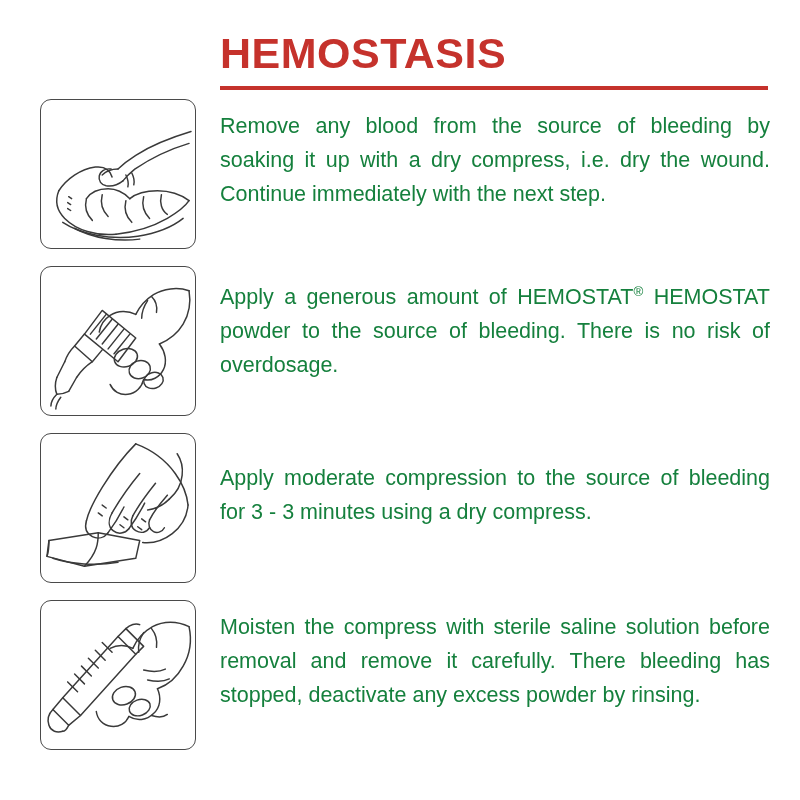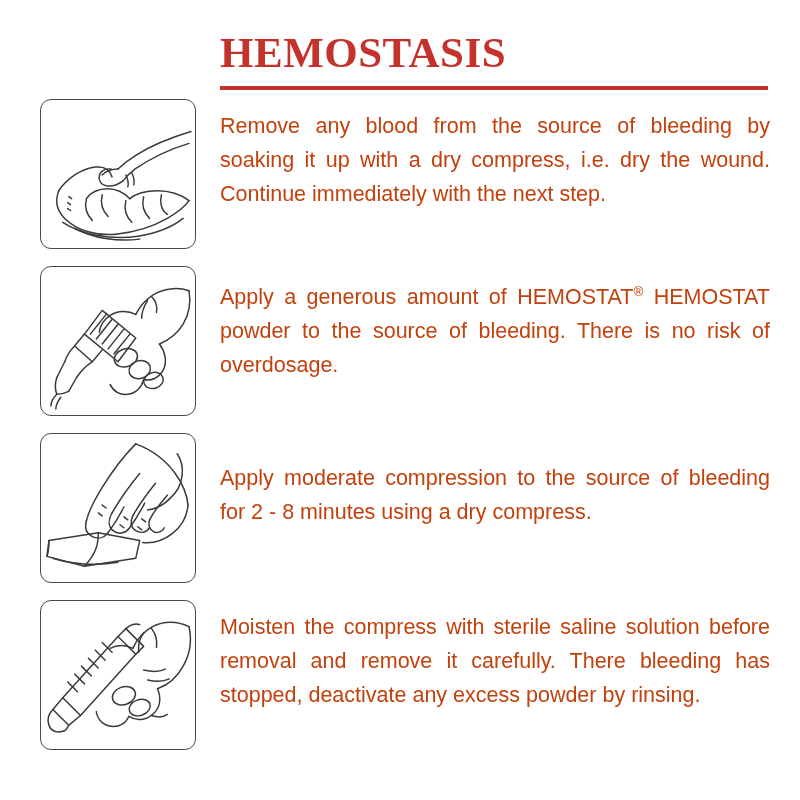--- a/index.html
+++ b/index.html
@@ -22,21 +22,21 @@
   }
 
   
   .title-block {
     position: absolute;
     left: 220px;
     top: 28px;
     width: 548px;
   }
   .title {
-    font-family: Liberation Serif, serif;
+    font-family: Liberation Sans, sans-serif;
     font-weight: bold;
     font-size: 43px;
     line-height: 50px;
     letter-spacing: 0.5px;
     color: #C5322C;
     margin: 0;
     white-space: nowrap;
   }
   .title-rule {
     margin-top: 8px;
@@ -75,21 +75,21 @@
   }
   .step-text {
     position: absolute;
     left: 220px;
     top: 8px;
     width: 550px;
     font-family: "Liberation Sans", sans-serif;
     font-weight: normal;
     font-size: 21.5px;
     line-height: 34px;
-    color: #c2410c;
+    color: #15803d;
     text-align: justify;
     text-justify: inter-word;
   }
   .step-text sup {
     font-size: 0.62em;
     vertical-align: super;
     line-height: 0;
   }
   
   .step-1 .step-text { top: 10px; }
@@ -216,21 +216,21 @@
           <path d="M80 92 L84 95"></path>
           <path d="M102 86 L106 89"></path>
           <path d="M98 94 L102 97"></path>
 
           <path d="M8 108 L58 100 L100 108 L96 126 L44 134 L6 124 Z"></path>
           <path d="M8 108 C8 114 8 119 6 124"></path>
           <path d="M58 100 C58 110 57 120 44 134"></path>
           <path d="M12 126 C30 132 56 134 78 130"></path>
         </svg>
       </div>
-      <div class="step-text">Apply moderate compression to the source of bleeding for 2 - 8 minutes using a dry compress.</div>
+      <div class="step-text">Apply moderate compression to the source of bleeding for 3 - 3 minutes using a dry compress.</div>
     </div>
 
     <div class="step step-4">
       <div class="illus-box">
         <svg viewBox="0 0 156 150" xmlns="http://www.w3.org/2000/svg" fill="none" stroke="#3a3a3a" stroke-width="1.5" stroke-linecap="round" stroke-linejoin="round">
 
           <path d="M150 26 C138 20 124 20 113 26 C104 31 97 39 93 48"></path>
           <path d="M150 26 C153 40 151 54 144 66 C138 77 129 85 118 89"></path>
           <path d="M118 89 C122 98 121 108 114 114 C107 121 97 122 89 117"></path>
           <path d="M89 117 C86 124 79 128 71 127 C63 126 57 120 56 112"></path>

